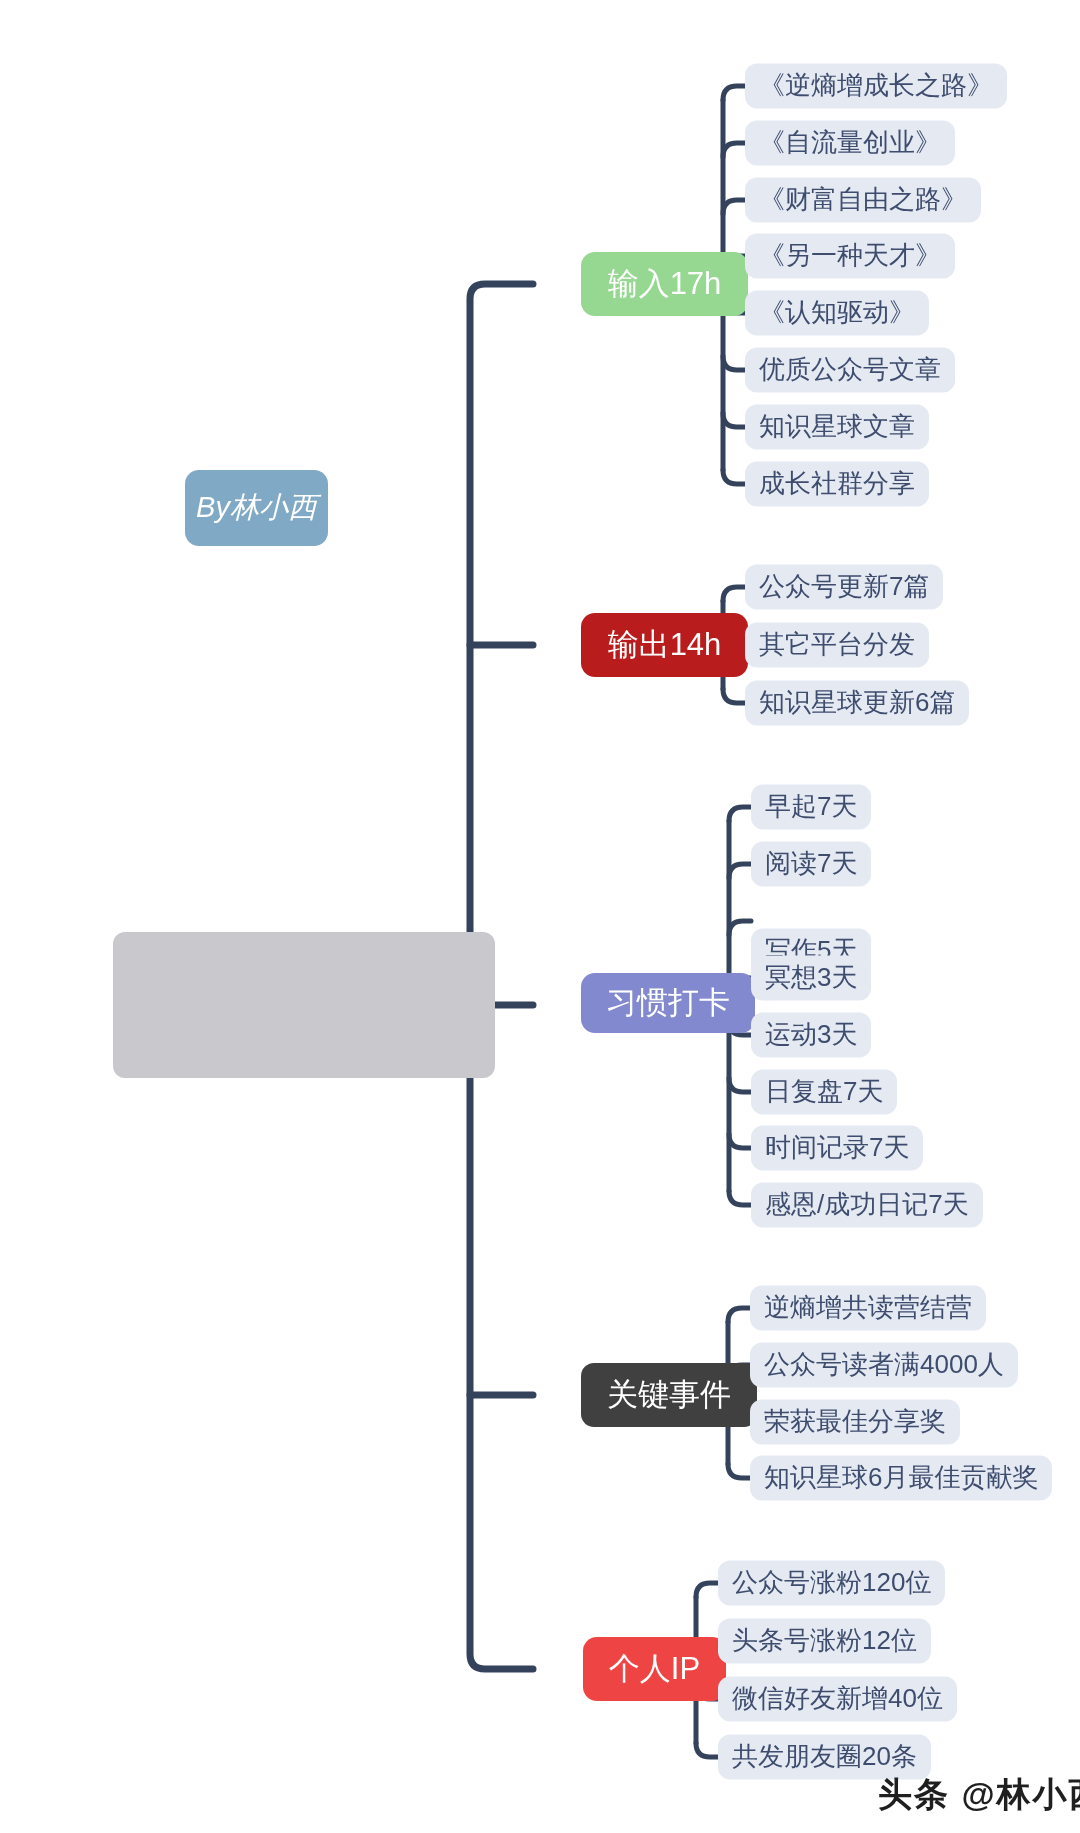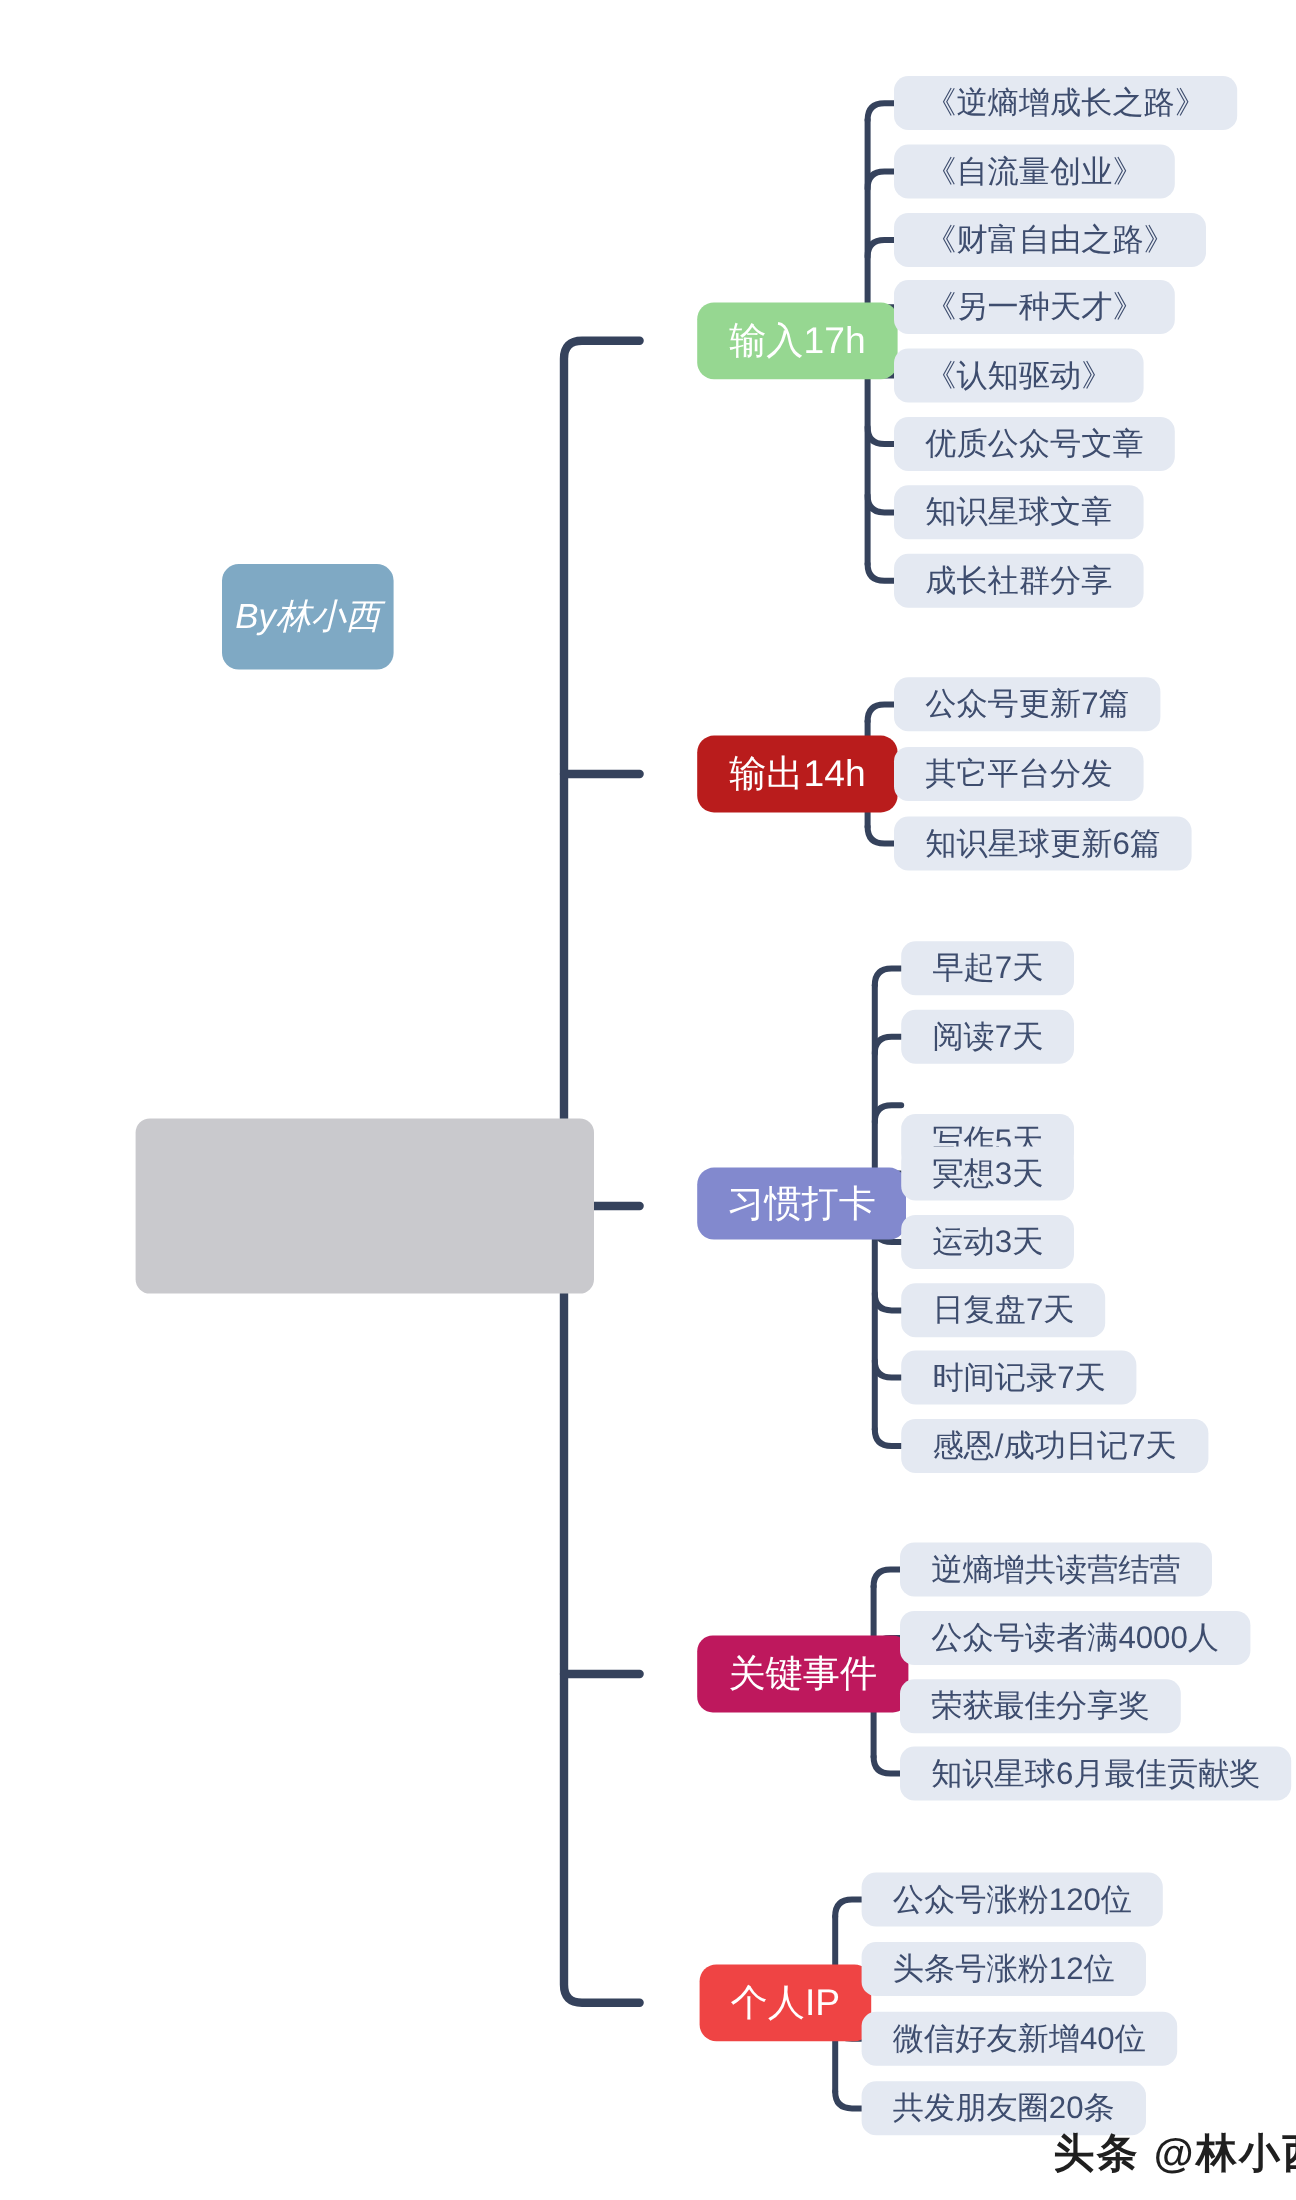--- a/index.html
+++ b/index.html
@@ -2,30 +2,30 @@
 <html><head>
 <meta charset="utf-8">
 <style>
   html,body{margin:0;padding:0;background:#ffffff;}
   body{width:1080px;height:1833px;position:relative;overflow:hidden;
        font-family:"Liberation Sans","DejaVu Sans",sans-serif;}
   #connector-layer{position:absolute;left:0;top:0;width:1080px;height:1833px;}
   .node{position:absolute;box-sizing:border-box;display:flex;align-items:center;justify-content:center;margin-left:48px;}
   .root-node{left:65px;top:932px;width:382px;height:146px;background:#c9c9cd;border-radius:12px;
              color:#ffffff;font-size:38px;flex-direction:column;line-height:1.44;text-align:center;}
-  .author-badge{left:137px;top:470px;width:143px;height:88px;background:#7fa9c4;border-radius:14px;
+  .author-badge{left:137px;top:470px;width:143px;height:76px;background:#7fa9c4;border-radius:14px;
                 color:#ffffff;font-size:29px;font-style:italic;}
   .branch{border-radius:14px;color:#ffffff;font-size:31px;white-space:nowrap;}
   .branch-0{left:533px;top:252px;width:167px;height:64px;background:#96d791;}
   .branch-1{left:533px;top:613px;width:167px;height:64px;background:#b91c1c;}
   .branch-2{left:533px;top:973px;width:174px;height:60px;background:#8289ce;}
-  .branch-3{left:533px;top:1363px;width:176px;height:64px;background:#be185d;border-radius:13px;}
+  .branch-3{left:533px;top:1363px;width:176px;height:64px;background:#404040;border-radius:13px;}
   .branch-4{left:535px;top:1637px;width:143px;height:64px;background:#ef4444;}
   .child{position:absolute;transform:translateY(-50%);background:#e4e9f2;color:#3e4d6e;
-         font-size:26px;line-height:1.2;padding:7px 26px;border-radius:12px;white-space:nowrap;}
+         font-size:26px;line-height:1.2;padding:7px 14px;border-radius:12px;white-space:nowrap;}
   .watermark{position:absolute;left:878px;top:1772px;font-size:34px;font-weight:800;
              color:#1f1f1f;letter-spacing:2px;white-space:nowrap;}
 </style>
 </head>
 <body>
 
 <svg id="connector-layer" viewBox="0 0 1080 1833" xmlns="http://www.w3.org/2000/svg" fill="none" stroke="#35425c" stroke-linecap="round">
 
   <g stroke-width="7">
     <path d="M533 284 L485 284 Q470 284 470 299 L470 1654 Q470 1669 485 1669 L533 1669"></path>

